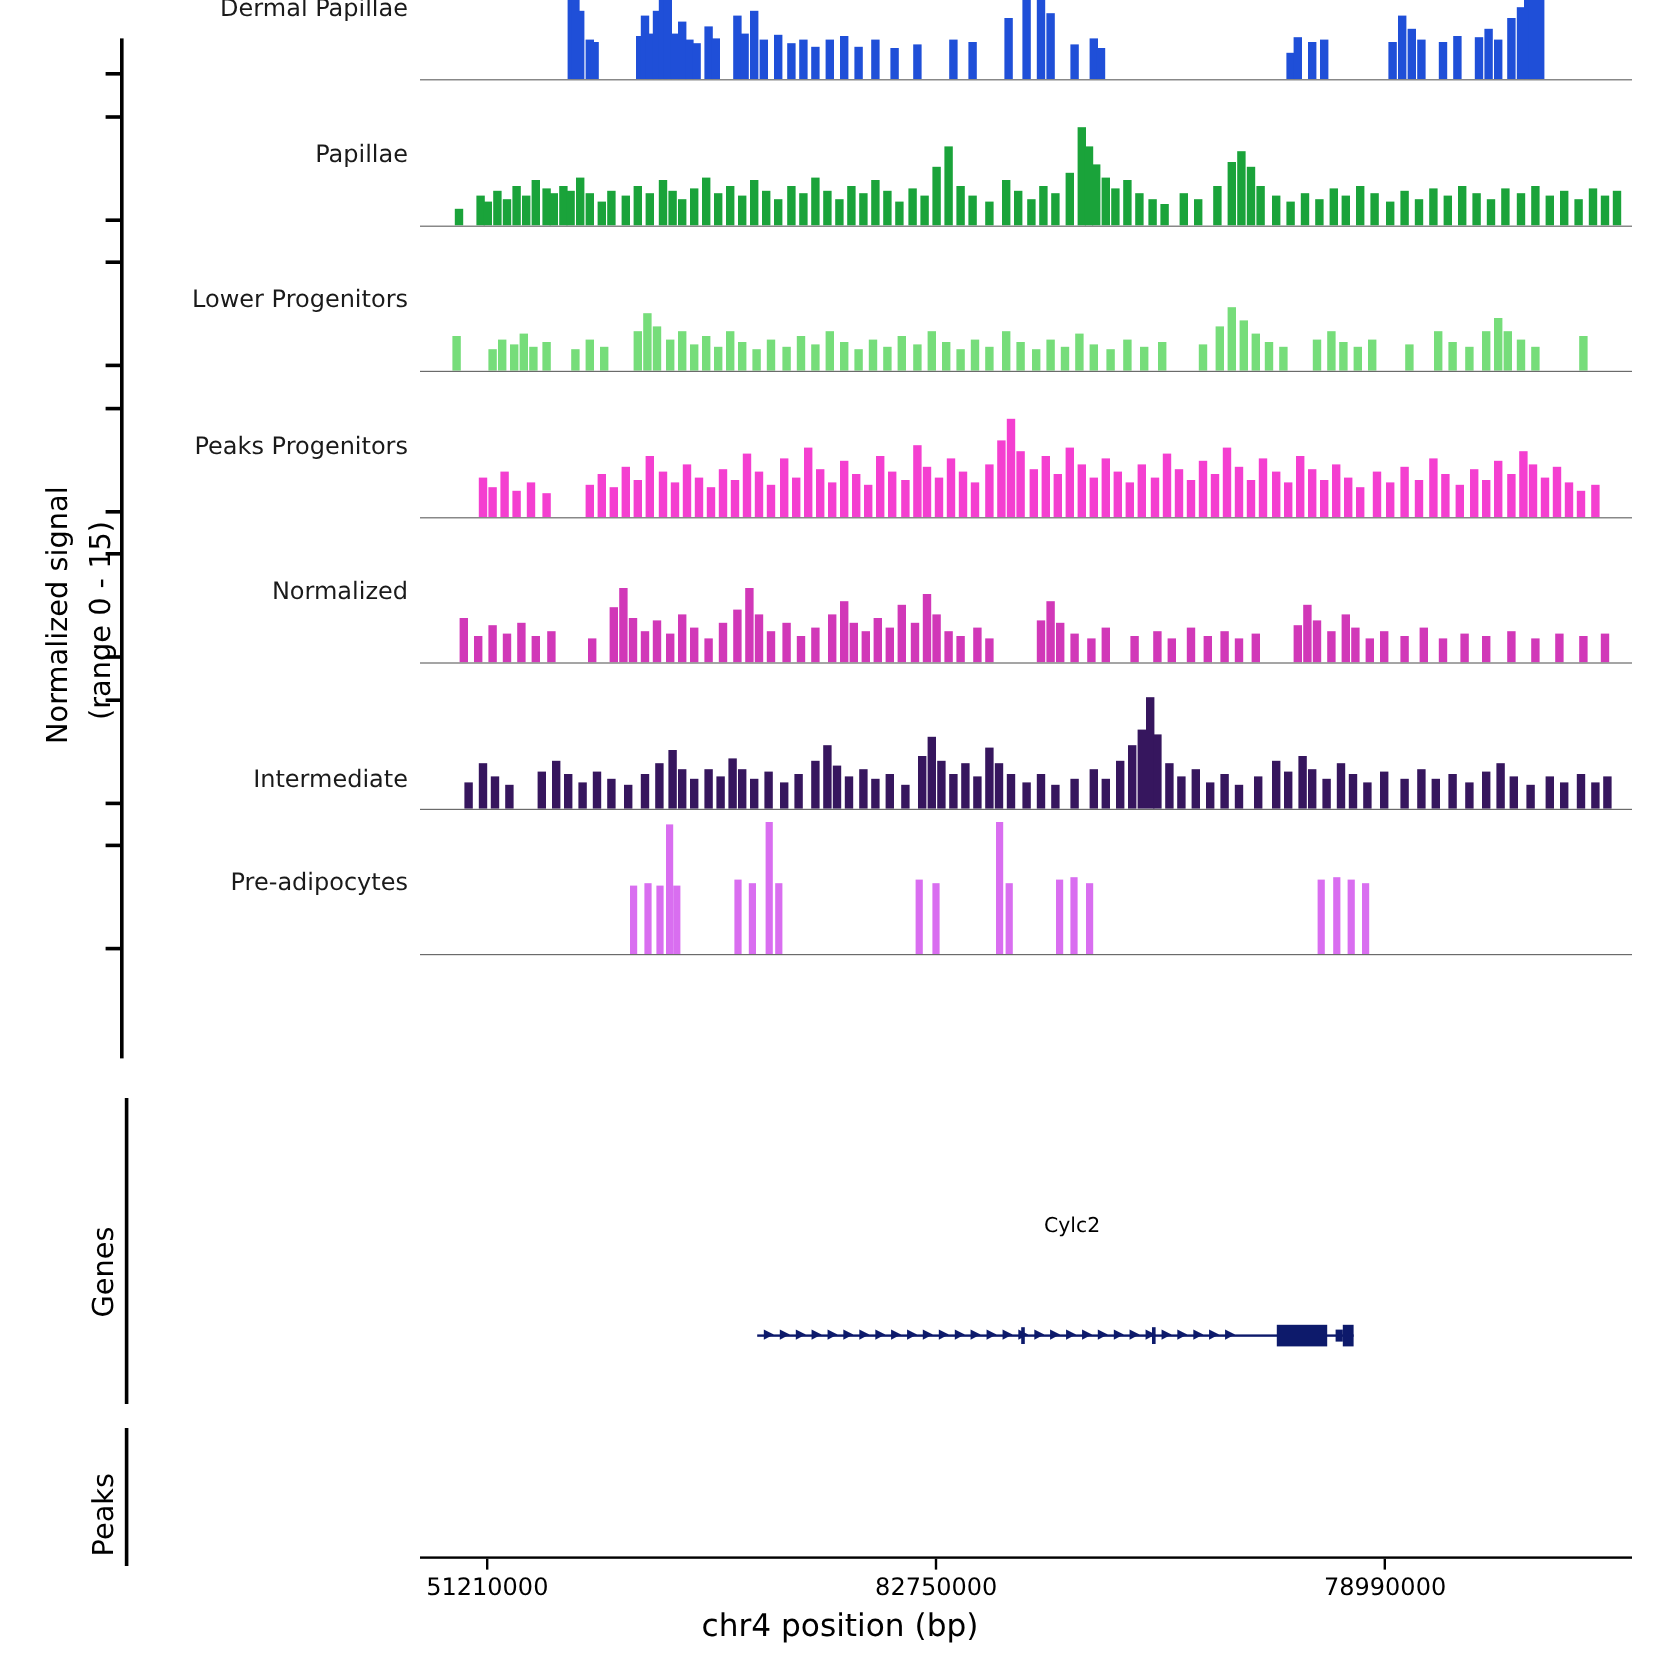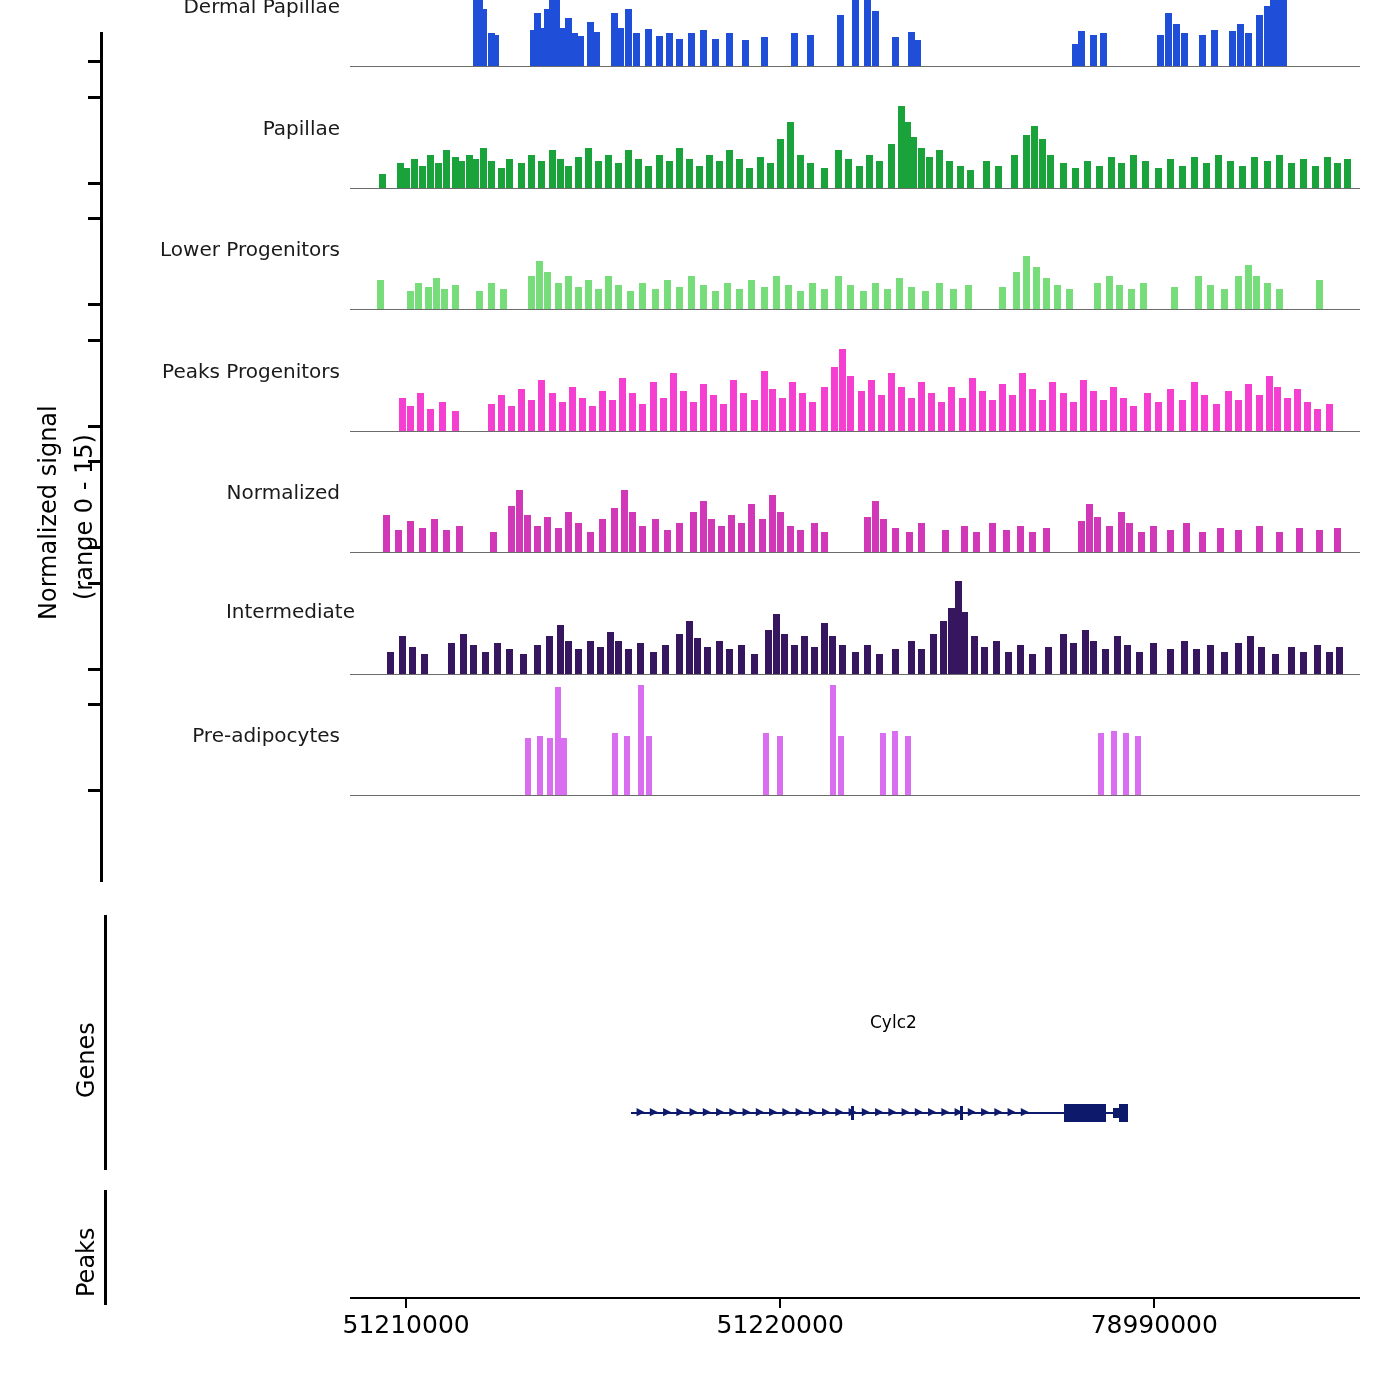--- a/index.html
+++ b/index.html
@@ -90,21 +90,21 @@
     height: 2px;
   }
   .xtick {
     position: absolute;
     background: #000;
     width: 2px;
     height: 9px;
   }
   .xticklabel {
     position: absolute;
-    font-size: 25px;
+    font-size: 20px;
     white-space: nowrap;
     text-align: center;
   }
   .xaxis-title {
     position: absolute;
     font-size: 26px;
     width: 1400px;
     text-align: center;
     left: 0;
   }
@@ -538,21 +538,21 @@
         <div class="bar" style="left: 885.3px; width: 7px; height: 22px; background: rgb(209, 56, 184);"></div>
         <div class="bar" style="left: 905.5px; width: 7px; height: 26.4px; background: rgb(209, 56, 184);"></div>
         <div class="bar" style="left: 925.7px; width: 7px; height: 19.8px; background: rgb(209, 56, 184);"></div>
         <div class="bar" style="left: 945.9px; width: 7px; height: 24.2px; background: rgb(209, 56, 184);"></div>
         <div class="bar" style="left: 966.1px; width: 7px; height: 22px; background: rgb(209, 56, 184);"></div>
         <div class="bar" style="left: 984.28px; width: 7px; height: 24.2px; background: rgb(209, 56, 184);"></div>
       </div>
       <div class="track-baseline" style="left: 350px; width: 1010px; top: 552px; position: absolute;"></div>
       <div class="tickmark" style="top: 460px;"></div>
       <div class="tickmark" style="top: 546px;"></div>
-      <div class="track-label" style="top: 599px; left: 0px; width: 340px; padding-right: 8px; margin-left: 15px;">Intermediate</div>
+      <div class="track-label" style="top: 637px; left: 0px; width: 340px; padding-right: 8px;">Intermediate</div>
       <div class="track-canvas" style="left: 350px; width: 1010px; top: 563.5px; height: 110px; position: absolute;">
         <div class="bar" style="left: 36.9px; width: 7px; height: 22px; background: rgb(54, 22, 94);"></div>
         <div class="bar" style="left: 49.02px; width: 7px; height: 37.4px; background: rgb(54, 22, 94);"></div>
         <div class="bar" style="left: 59.12px; width: 7px; height: 26.4px; background: rgb(54, 22, 94);"></div>
         <div class="bar" style="left: 71.24px; width: 7px; height: 19.8px; background: rgb(54, 22, 94);"></div>
         <div class="bar" style="left: 97.5px; width: 7px; height: 30.8px; background: rgb(54, 22, 94);"></div>
         <div class="bar" style="left: 109.62px; width: 7px; height: 39.6px; background: rgb(54, 22, 94);"></div>
         <div class="bar" style="left: 119.72px; width: 7px; height: 28.6px; background: rgb(54, 22, 94);"></div>
         <div class="bar" style="left: 131.84px; width: 7px; height: 22px; background: rgb(54, 22, 94);"></div>
         <div class="bar" style="left: 143.96px; width: 7px; height: 30.8px; background: rgb(54, 22, 94);"></div>
@@ -699,17 +699,18 @@
       <div class="gene-exon" style="left: 851.259px; width: 3px; height: 14px; top: 1106px;"></div>
       <div class="gene-exon" style="left: 959.741px; width: 3px; height: 14px; top: 1106px;"></div>
     </div>
   <div class="gene-name" style="left:870px; top:1012px;">Cylc2</div>
 
   <div class="xaxis-line" style="left:350px; top:1297px; width:1010px;"></div>
   <div id="xticks-layer">
       <div class="xtick" style="left: 405.111px; top: 1299px;"></div>
       <div class="xticklabel" style="left: 326.111px; width: 160px; top: 1310px;">51210000</div>
       <div class="xtick" style="left: 779.185px; top: 1299px;"></div>
-      <div class="xticklabel" style="left: 700.185px; width: 160px; top: 1310px;">51220000</div>
+      <div class="xticklabel" style="left: 700.185px; width: 160px; top: 1310px;">82750000</div>
       <div class="xtick" style="left: 1153.26px; top: 1299px;"></div>
       <div class="xticklabel" style="left: 1074.26px; width: 160px; top: 1310px;">78990000</div>
     </div>
+  <div class="xaxis-title" style="top:1340px;">chr4 position (bp)</div>
 </div>
 
 </body></html>

